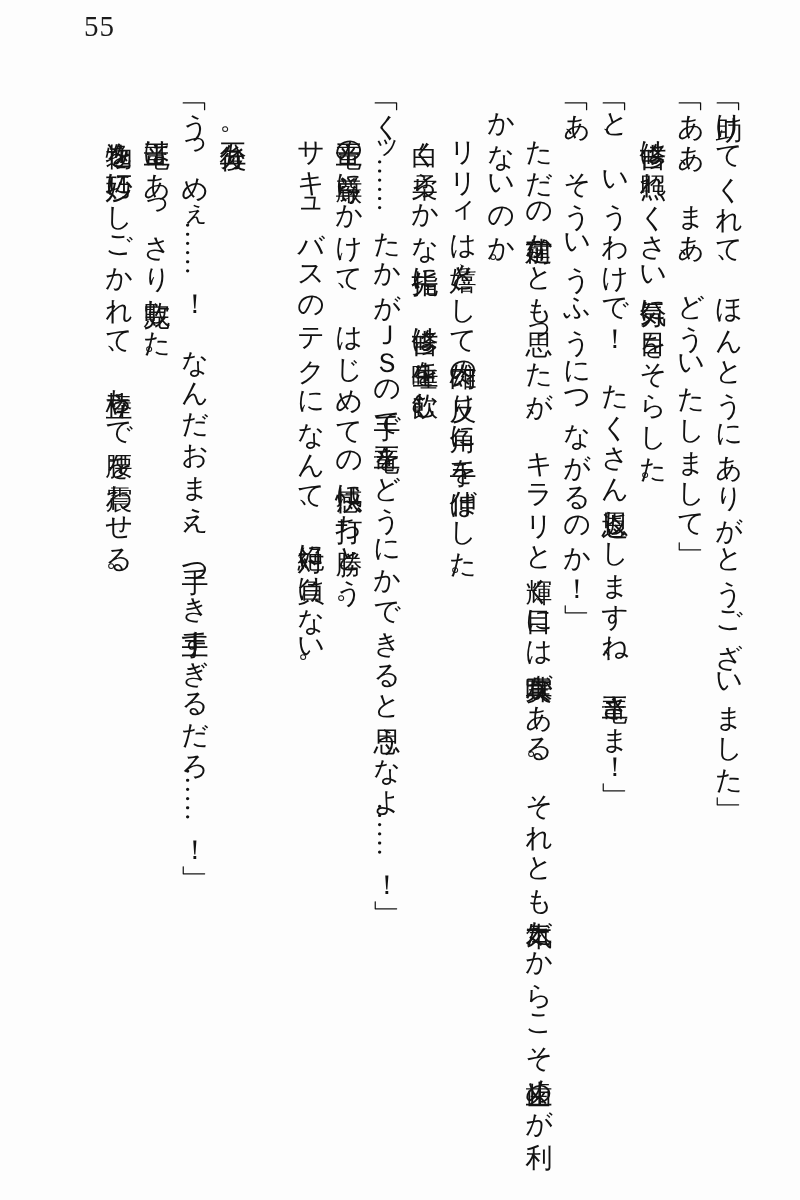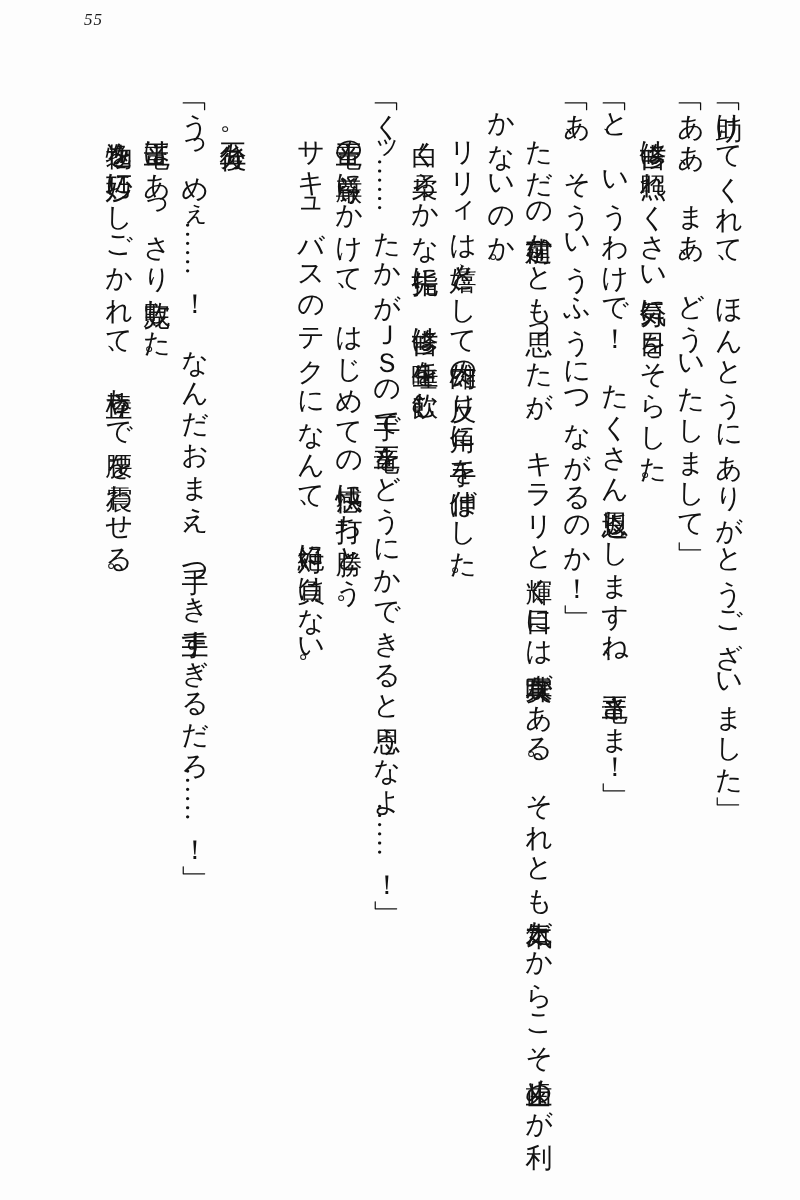--- a/index.html
+++ b/index.html
@@ -16,22 +16,21 @@
   }
   .page {
     position: absolute;
     inset: 0;
     background: #fdfdfd;
   }
   .page-number {
     position: absolute;
     top: 10px;
     left: 84px;
-    font-size: 17px;
-    font-style: italic;
+    font-size: 29px;
     color: #1c1c1c;
     letter-spacing: 1px;
   }
   .text-block {
     position: absolute;
     top: 94px;
     right: 52px;
     height: 1040px;
     writing-mode: vertical-rl;
     text-orientation: mixed;

